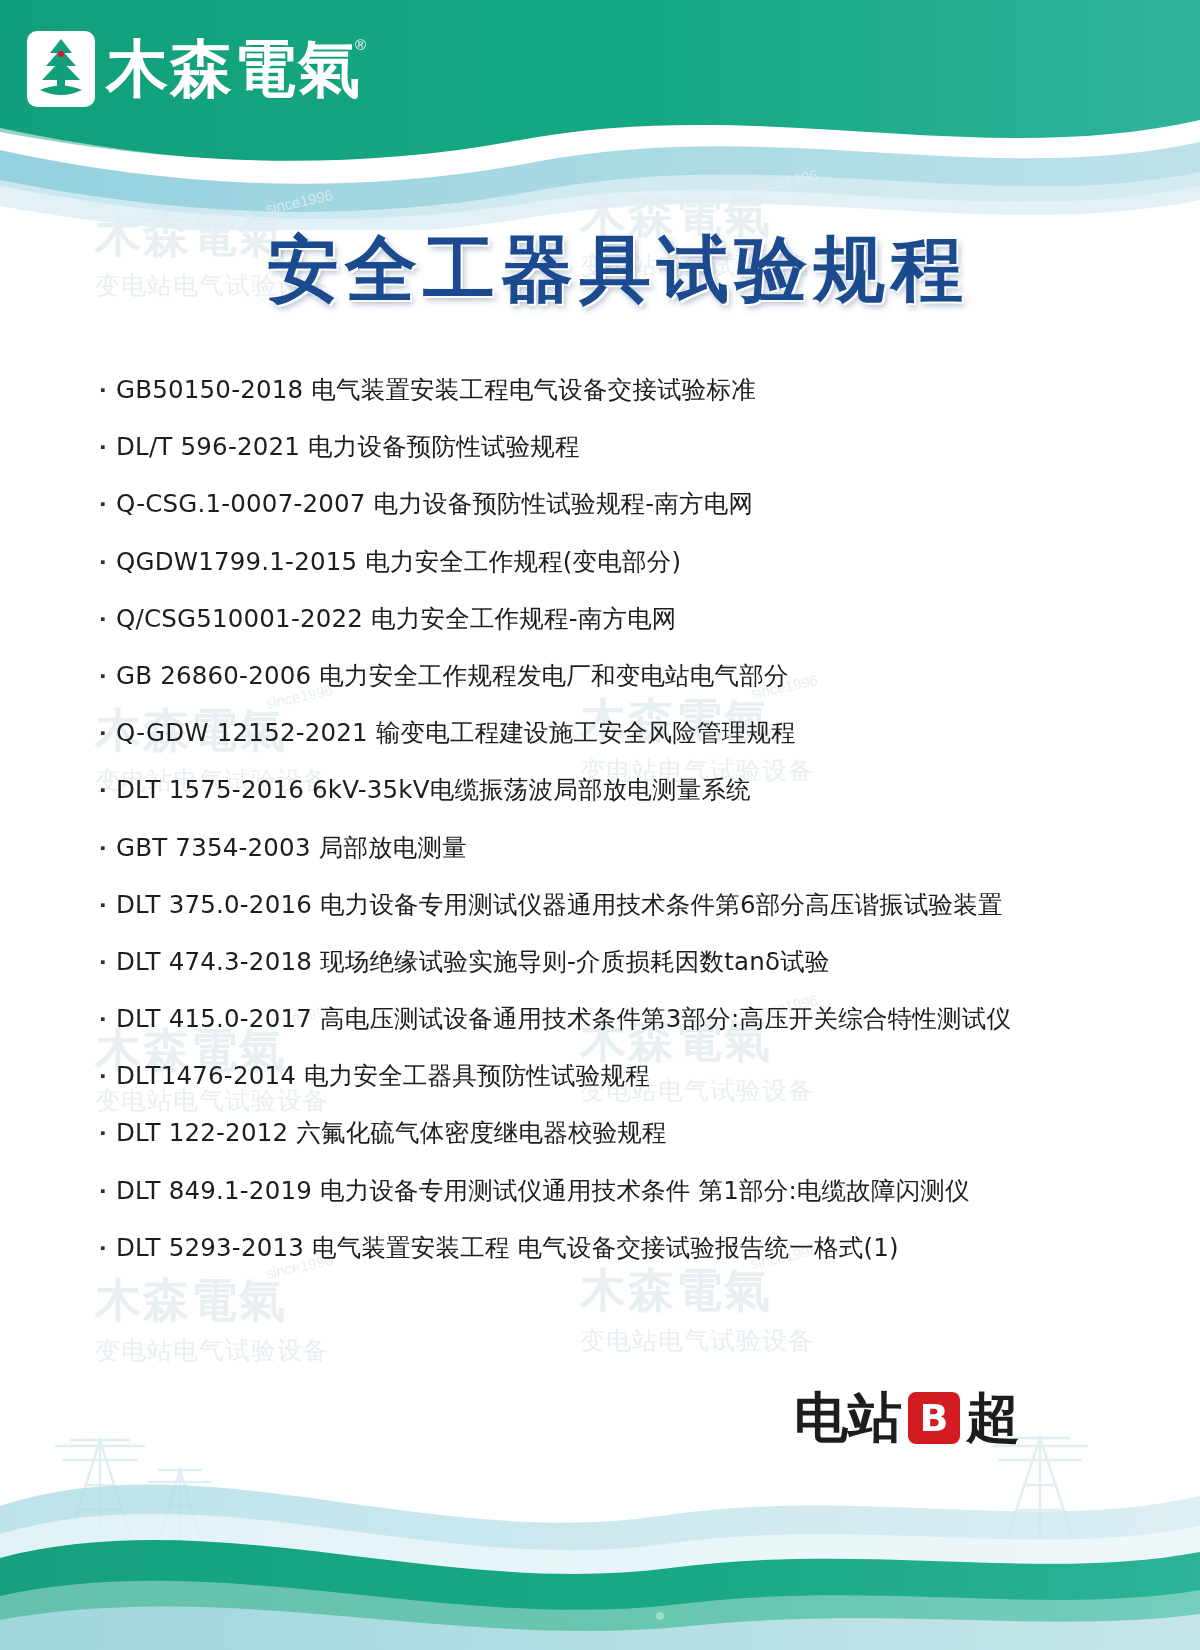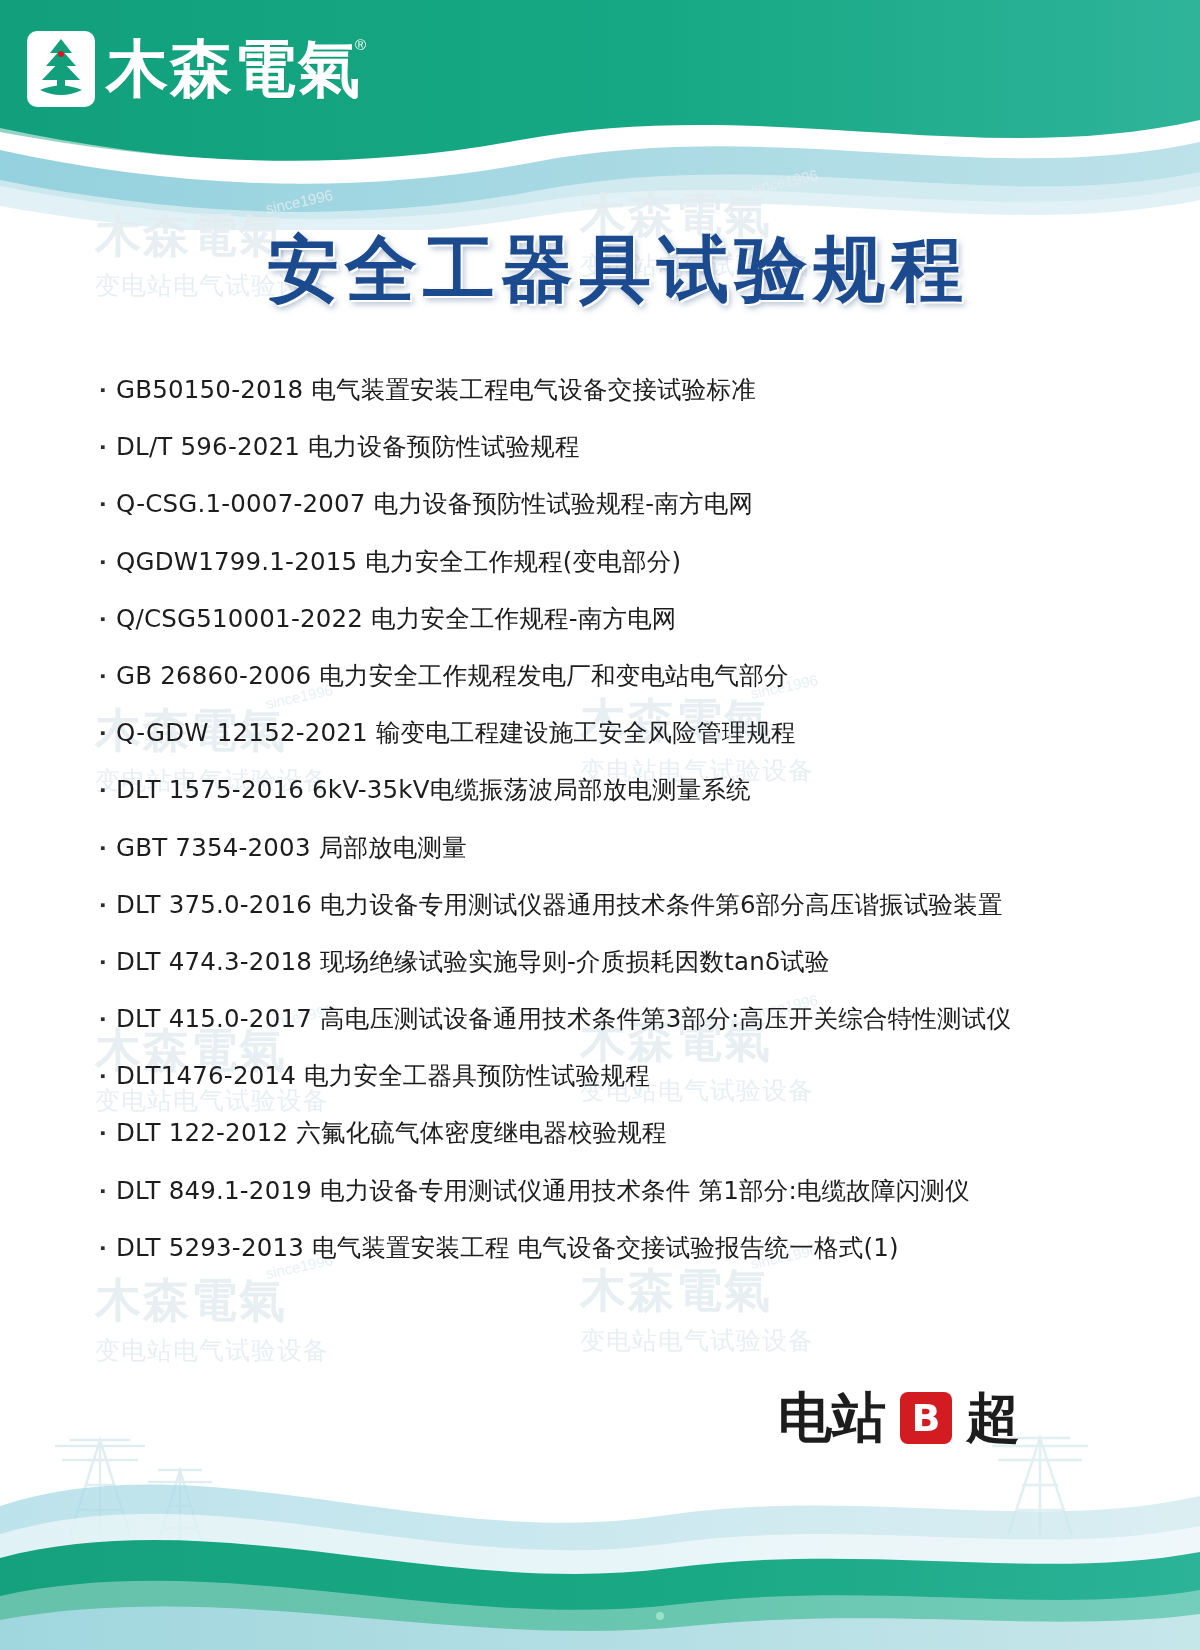--- a/index.html
+++ b/index.html
@@ -170,21 +170,21 @@
     overflow: hidden;
   }
   .bottom-art svg { display: block; }
 
   .brand-bottom {
     position: absolute;
     right: 180px;
     bottom: 205px;
     display: flex;
     align-items: center;
-    gap: 14px;
+    gap: 6px;
     z-index: 6;
   }
   .brand-bottom .bb-text {
     font-family: "DejaVu Sans", "Liberation Sans", sans-serif;
     font-size: 54px;
     font-weight: 700;
     color: #1d1d1d;
     line-height: 1;
   }
   .brand-bottom .bb-badge {

